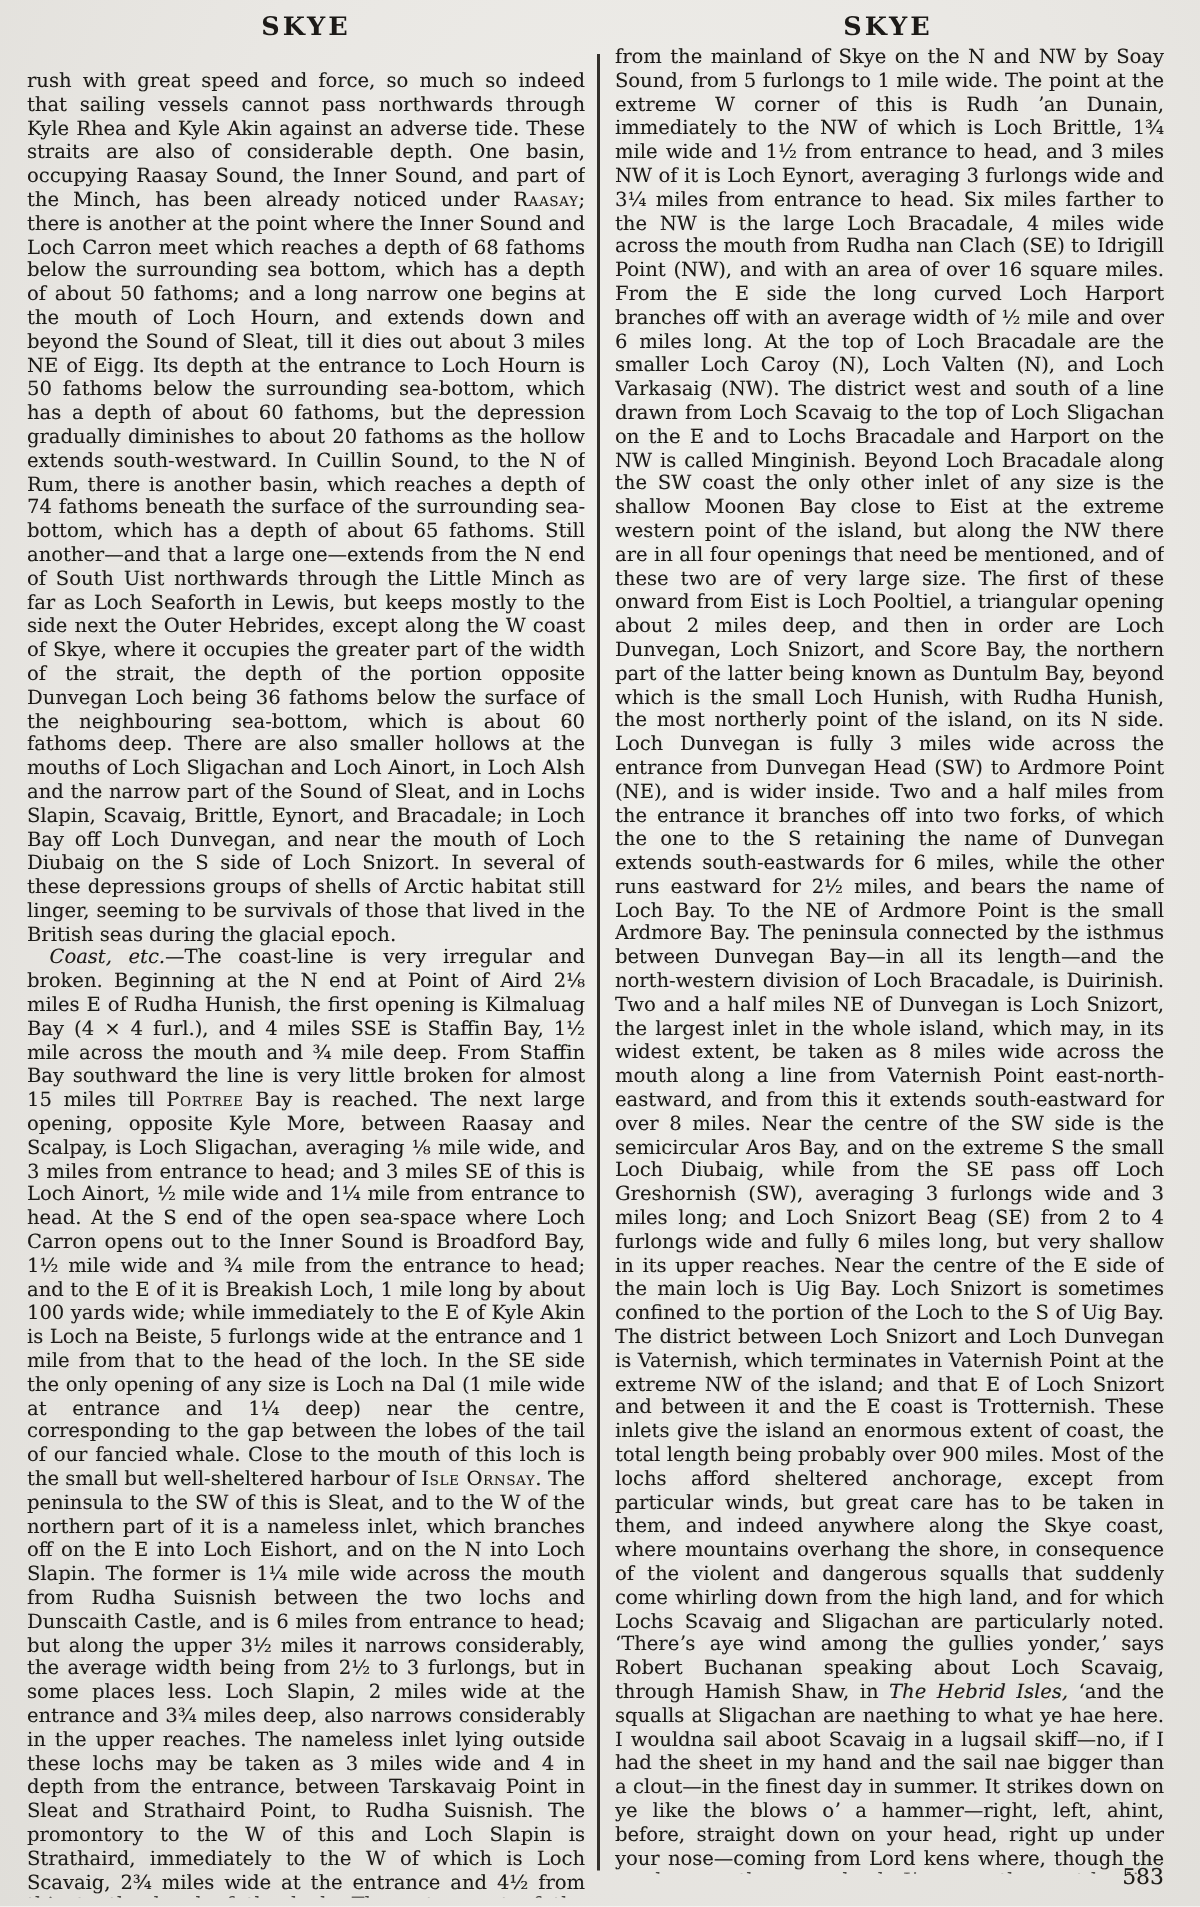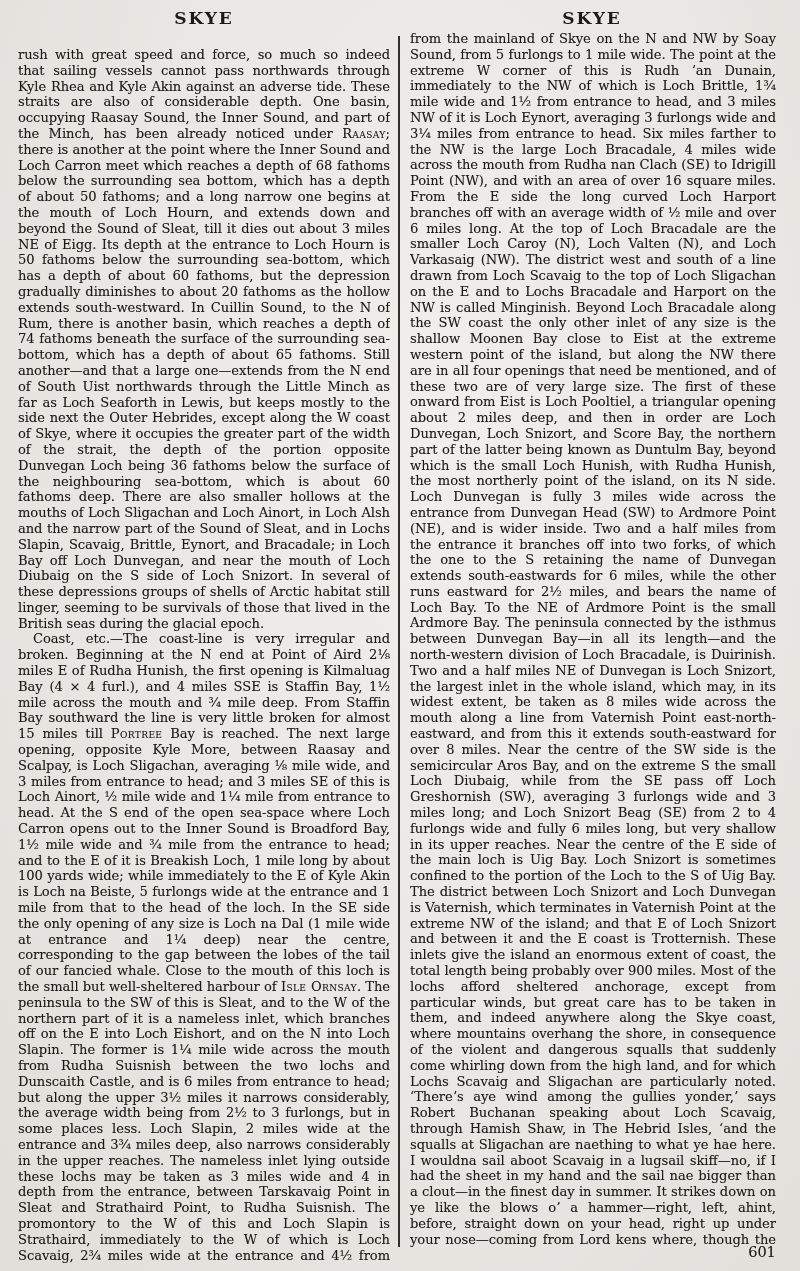--- a/index.html
+++ b/index.html
@@ -22,21 +22,21 @@
   }
   .column {
     position:absolute; top:31px; overflow:hidden;
     font-size:13px; line-height:15.8px; text-align:justify;
     text-shadow: 0.2px 0.2px 0 rgba(30,26,20,0.35);
   }
   .column.left  { left:18px;  width:372px; height:1218px;margin-top:16px; }
   .column.right { left:410px; width:366px; height:1218px; }
   .para { margin:0; }
   .para.indent { text-indent:15px; }
-  .italic { }
+  .italic { font-style:italic; }
   .smallcaps { font-variant:small-caps; letter-spacing:0.4px; }
   .page-number {
     position:absolute; left:742px; top:1244px; width:40px;
     font-size:14.5px; text-align:center;
     text-shadow: 0.2px 0.2px 0 rgba(30,26,20,0.35);
   }
 </style>
 </head>
 <body>
 
@@ -48,14 +48,14 @@
 
   <div class="column left">
       <p class="para"><span>rush with great speed and force, so much so indeed that sailing vessels cannot pass northwards through Kyle Rhea and Kyle Akin against an adverse tide. These straits are also of considerable depth. One basin, occupying Raasay Sound, the Inner Sound, and part of the Minch, has been already noticed under </span><span class="smallcaps">Raasay</span><span>; there is another at the point where the Inner Sound and Loch Carron meet which reaches a depth of 68 fathoms below the surrounding sea bottom, which has a depth of about 50 fathoms; and a long narrow one begins at the mouth of Loch Hourn, and extends down and beyond the Sound of Sleat, till it dies out about 3 miles NE of Eigg. Its depth at the entrance to Loch Hourn is 50 fathoms below the surrounding sea-bottom, which has a depth of about 60 fathoms, but the depression gradually diminishes to about 20 fathoms as the hollow extends south-westward. In Cuillin Sound, to the N of Rum, there is another basin, which reaches a depth of 74 fathoms beneath the surface of the surrounding sea-bottom, which has a depth of about 65 fathoms. Still another—and that a large one—extends from the N end of South Uist northwards through the Little Minch as far as Loch Seaforth in Lewis, but keeps mostly to the side next the Outer Hebrides, except along the W coast of Skye, where it occupies the greater part of the width of the strait, the depth of the portion opposite Dunvegan Loch being 36 fathoms below the surface of the neighbouring sea-bottom, which is about 60 fathoms deep. There are also smaller hollows at the mouths of Loch Sligachan and Loch Ainort, in Loch Alsh and the narrow part of the Sound of Sleat, and in Lochs Slapin, Scavaig, Brittle, Eynort, and Bracadale; in Loch Bay off Loch Dunvegan, and near the mouth of Loch Diubaig on the S side of Loch Snizort. In several of these depressions groups of shells of Arctic habitat still linger, seeming to be survivals of those that lived in the British seas during the glacial epoch.</span></p>
       <p class="para indent"><span class="italic">Coast, etc.</span><span>—The coast-line is very irregular and broken. Beginning at the N end at Point of Aird 2⅛ miles E of Rudha Hunish, the first opening is Kilmaluag Bay (4 × 4 furl.), and 4 miles SSE is Staffin Bay, 1½ mile across the mouth and ¾ mile deep. From Staffin Bay southward the line is very little broken for almost 15 miles till </span><span class="smallcaps">Portree</span><span> Bay is reached. The next large opening, opposite Kyle More, between Raasay and Scalpay, is Loch Sligachan, averaging ⅛ mile wide, and 3 miles from entrance to head; and 3 miles SE of this is Loch Ainort, ½ mile wide and 1¼ mile from entrance to head. At the S end of the open sea-space where Loch Carron opens out to the Inner Sound is Broadford Bay, 1½ mile wide and ¾ mile from the entrance to head; and to the E of it is Breakish Loch, 1 mile long by about 100 yards wide; while immediately to the E of Kyle Akin is Loch na Beiste, 5 furlongs wide at the entrance and 1 mile from that to the head of the loch. In the SE side the only opening of any size is Loch na Dal (1 mile wide at entrance and 1¼ deep) near the centre, corresponding to the gap between the lobes of the tail of our fancied whale. Close to the mouth of this loch is the small but well-sheltered harbour of </span><span class="smallcaps">Isle Ornsay</span><span>. The peninsula to the SW of this is Sleat, and to the W of the northern part of it is a nameless inlet, which branches off on the E into Loch Eishort, and on the N into Loch Slapin. The former is 1¼ mile wide across the mouth from Rudha Suisnish between the two lochs and Dunscaith Castle, and is 6 miles from entrance to head; but along the upper 3½ miles it narrows considerably, the average width being from 2½ to 3 furlongs, but in some places less. Loch Slapin, 2 miles wide at the entrance and 3¾ miles deep, also narrows considerably in the upper reaches. The nameless inlet lying outside these lochs may be taken as 3 miles wide and 4 in depth from the entrance, between Tarskavaig Point in Sleat and Strathaird Point, to Rudha Suisnish. The promontory to the W of this and Loch Slapin is Strathaird, immediately to the W of which is Loch Scavaig, 2¾ miles wide at the entrance and 4½ from this to the head of the loch. The outer part of the western side is formed by the island of Soay, which is separated</span></p>
     </div>
 
   <div class="column right">
       <p class="para"><span>from the mainland of Skye on the N and NW by Soay Sound, from 5 furlongs to 1 mile wide. The point at the extreme W corner of this is Rudh ʼan Dunain, immediately to the NW of which is Loch Brittle, 1¾ mile wide and 1½ from entrance to head, and 3 miles NW of it is Loch Eynort, averaging 3 furlongs wide and 3¼ miles from entrance to head. Six miles farther to the NW is the large Loch Bracadale, 4 miles wide across the mouth from Rudha nan Clach (SE) to Idrigill Point (NW), and with an area of over 16 square miles. From the E side the long curved Loch Harport branches off with an average width of ½ mile and over 6 miles long. At the top of Loch Bracadale are the smaller Loch Caroy (N), Loch Valten (N), and Loch Varkasaig (NW). The district west and south of a line drawn from Loch Scavaig to the top of Loch Sligachan on the E and to Lochs Bracadale and Harport on the NW is called Minginish. Beyond Loch Bracadale along the SW coast the only other inlet of any size is the shallow Moonen Bay close to Eist at the extreme western point of the island, but along the NW there are in all four openings that need be mentioned, and of these two are of very large size. The first of these onward from Eist is Loch Pooltiel, a triangular opening about 2 miles deep, and then in order are Loch Dunvegan, Loch Snizort, and Score Bay, the northern part of the latter being known as Duntulm Bay, beyond which is the small Loch Hunish, with Rudha Hunish, the most northerly point of the island, on its N side. Loch Dunvegan is fully 3 miles wide across the entrance from Dunvegan Head (SW) to Ardmore Point (NE), and is wider inside. Two and a half miles from the entrance it branches off into two forks, of which the one to the S retaining the name of Dunvegan extends south-eastwards for 6 miles, while the other runs eastward for 2½ miles, and bears the name of Loch Bay. To the NE of Ardmore Point is the small Ardmore Bay. The peninsula connected by the isthmus between Dunvegan Bay—in all its length—and the north-western division of Loch Bracadale, is Duirinish. Two and a half miles NE of Dunvegan is Loch Snizort, the largest inlet in the whole island, which may, in its widest extent, be taken as 8 miles wide across the mouth along a line from Vaternish Point east-north-eastward, and from this it extends south-eastward for over 8 miles. Near the centre of the SW side is the semicircular Aros Bay, and on the extreme S the small Loch Diubaig, while from the SE pass off Loch Greshornish (SW), averaging 3 furlongs wide and 3 miles long; and Loch Snizort Beag (SE) from 2 to 4 furlongs wide and fully 6 miles long, but very shallow in its upper reaches. Near the centre of the E side of the main loch is Uig Bay. Loch Snizort is sometimes confined to the portion of the Loch to the S of Uig Bay. The district between Loch Snizort and Loch Dunvegan is Vaternish, which terminates in Vaternish Point at the extreme NW of the island; and that E of Loch Snizort and between it and the E coast is Trotternish. These inlets give the island an enormous extent of coast, the total length being probably over 900 miles. Most of the lochs afford sheltered anchorage, except from particular winds, but great care has to be taken in them, and indeed anywhere along the Skye coast, where mountains overhang the shore, in consequence of the violent and dangerous squalls that suddenly come whirling down from the high land, and for which Lochs Scavaig and Sligachan are particularly noted. ʻThereʼs aye wind among the gullies yonder,ʼ says Robert Buchanan speaking about Loch Scavaig, through Hamish Shaw, in </span><span class="italic">The Hebrid Isles,</span><span> ʻand the squalls at Sligachan are naething to what ye hae here. I wouldna sail aboot Scavaig in a lugsail skiff—no, if I had the sheet in my hand and the sail nae bigger than a clout—in the finest day in summer. It strikes down on ye like the blows oʼ a hammer—right, left, ahint, before, straight down on your head, right up under your nose—coming from Lord kens where, though the sea be smooth as my cheek. Iʼve seen the punt heeling oʼer to the gunnel with neither mast nor sail. I mind oʼ seeing a brig carry away her topmast, and tear her foresail like a rag, on a day when</span></p>
     </div>
 
-  <div class="page-number">601</div>
+  <div class="page-number">583</div>
 </div>
 
 </body></html>

